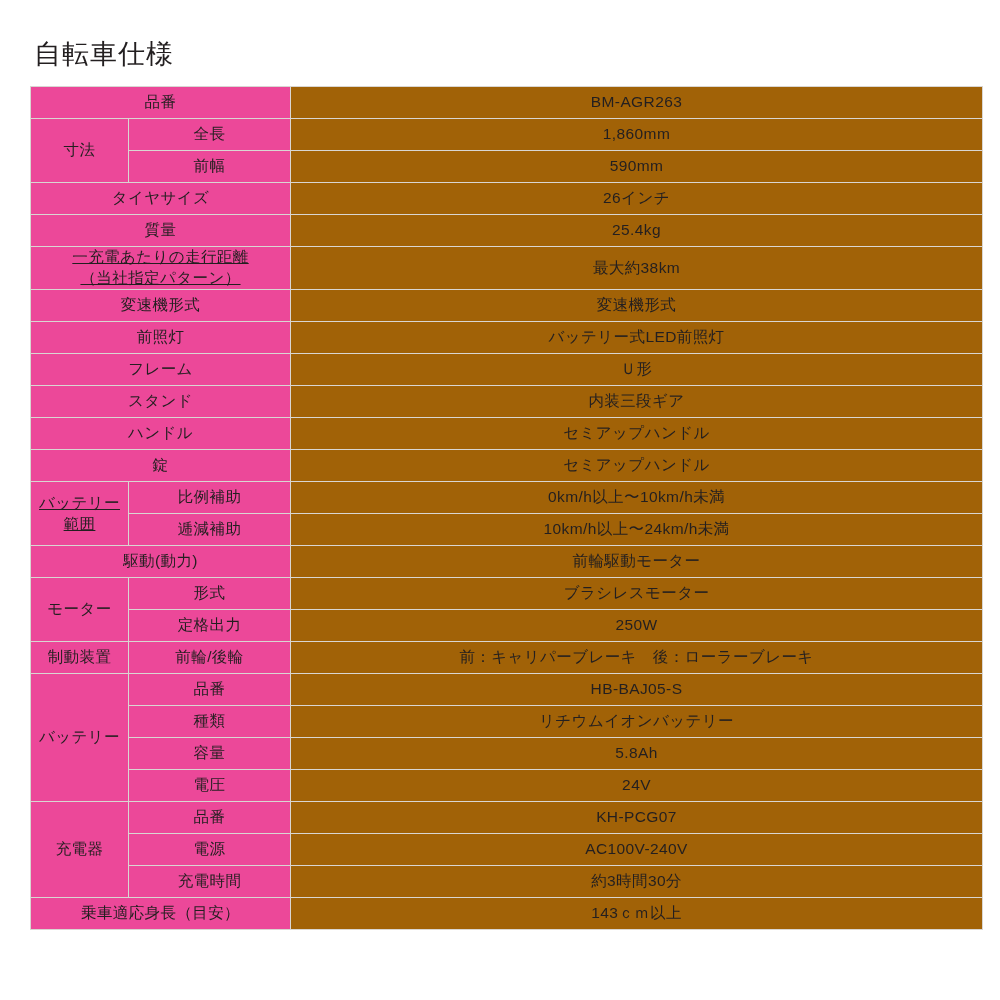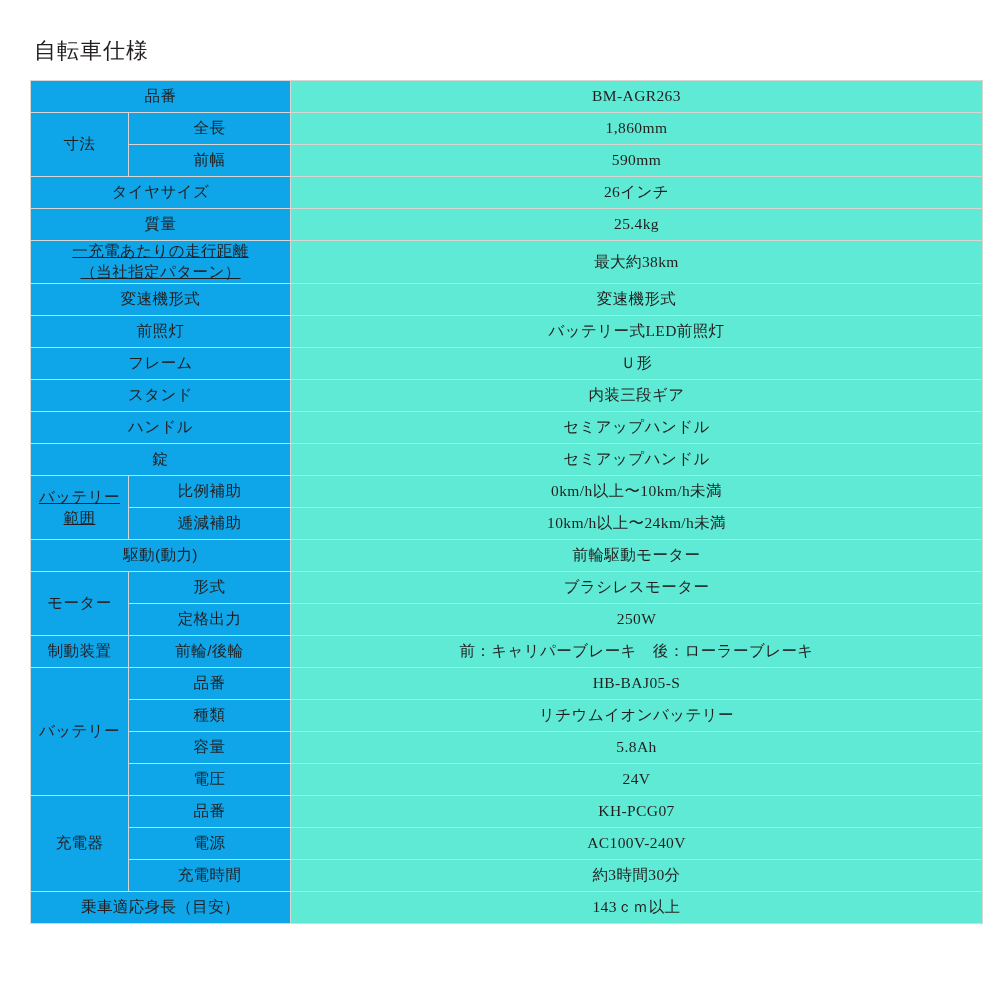--- a/index.html
+++ b/index.html
@@ -15,21 +15,21 @@
     -webkit-font-smoothing: antialiased;
   }
   .page {
     position: relative;
     width: 1000px;
     height: 1000px;
     box-sizing: border-box;
     padding: 38px 24px 0 30px;
   }
   .page-title {
-    font-size: 22px;
+    font-size: 27px;
     font-weight: 400;
     letter-spacing: 1px;
     color: #231f20;
     margin: 0 0 16px 4px;
     line-height: 1.2;
   }
   table.spec {
     border-collapse: collapse;
     width: 952px;
     table-layout: fixed;
@@ -44,28 +44,27 @@
     font-weight: 400;
     letter-spacing: 0.4px;
     line-height: 1.35;
   }
   
   col.c1 { width: 98px; }
   col.c2 { width: 162px; }
   col.c3 { width: 692px; }
 
   td.head {
-    background: #0ea5e9;
+    background: #ec4899;
     color: #231f20;
     margin-top: 13px;
   }
   td.value {
-    background: #5eead4;
-    color: #231f20;
-    font-family: Liberation Serif, serif;
+    background: #a16207;
+    color: #231f20;
   }
   td.two-line {
     line-height: 1.28;
     padding: 4px 0;
     text-decoration: underline;
   }
   .sub {
     display: block;
   }
 </style>

